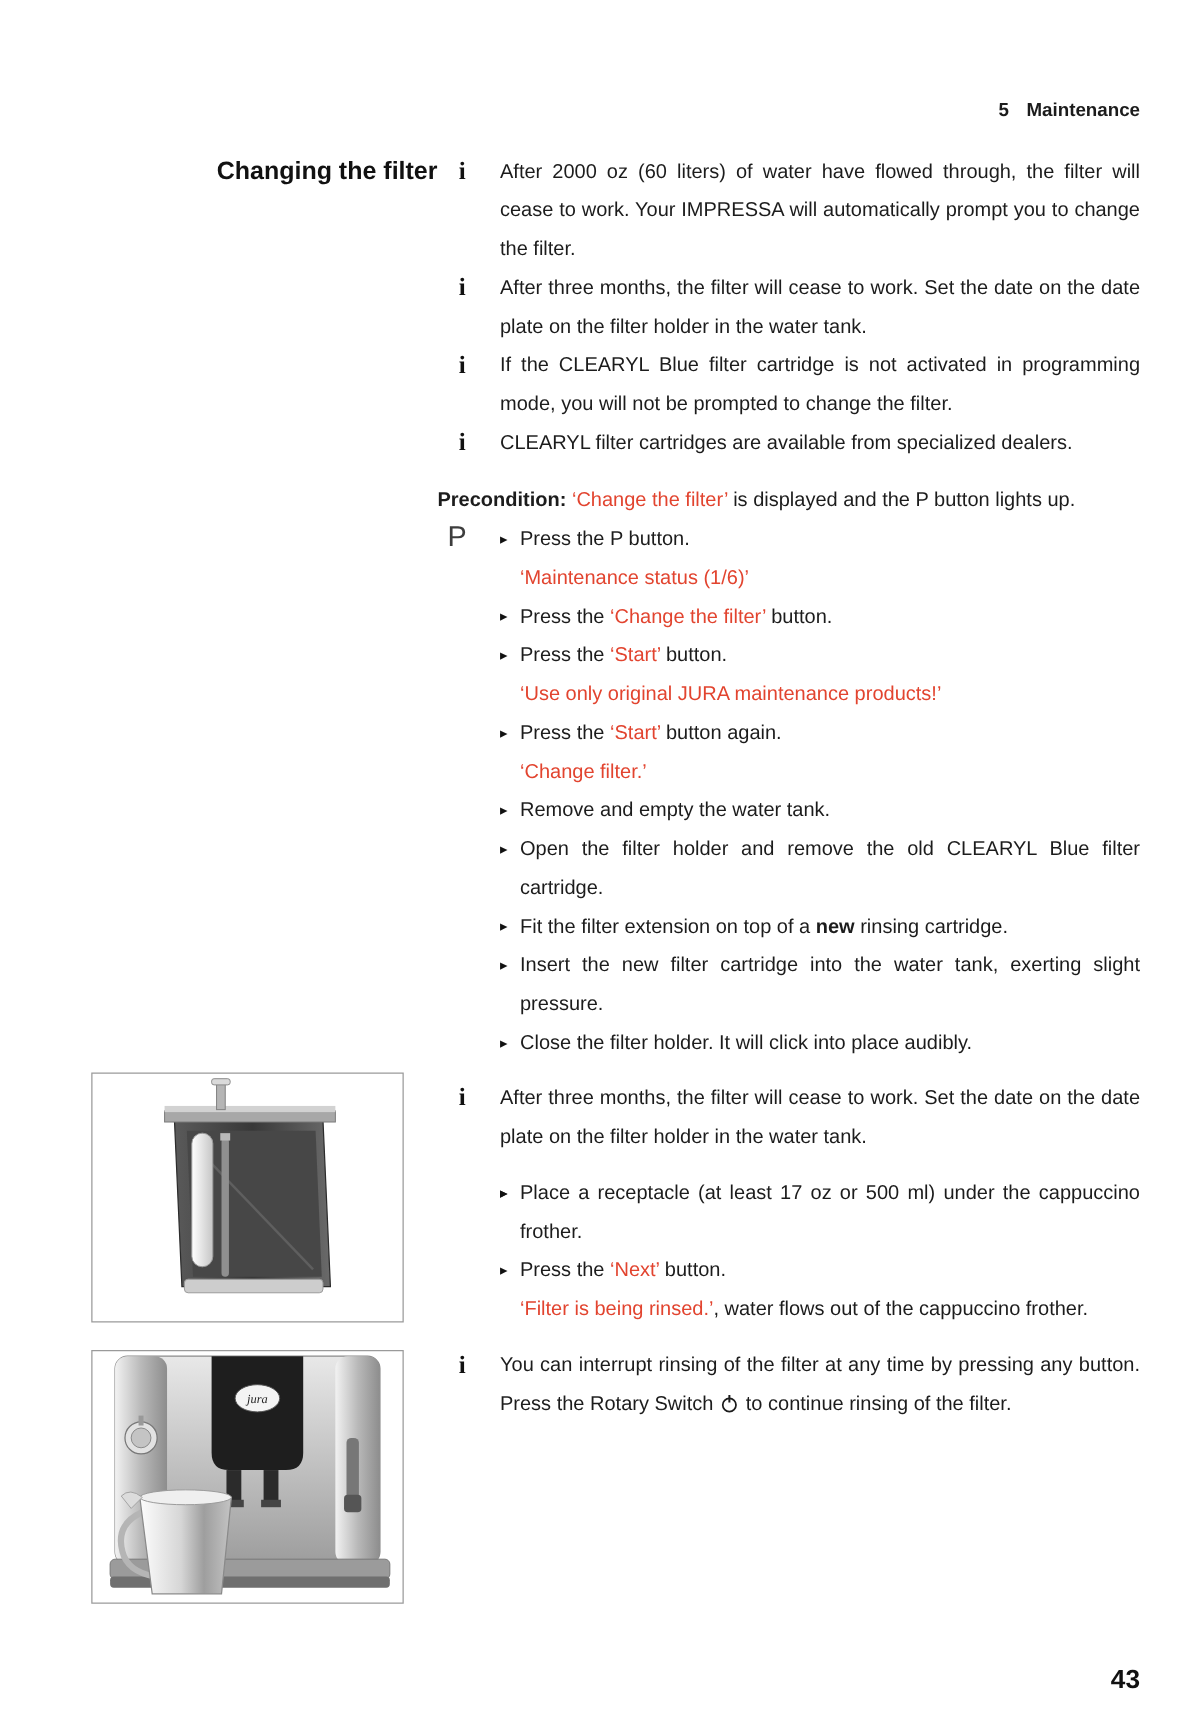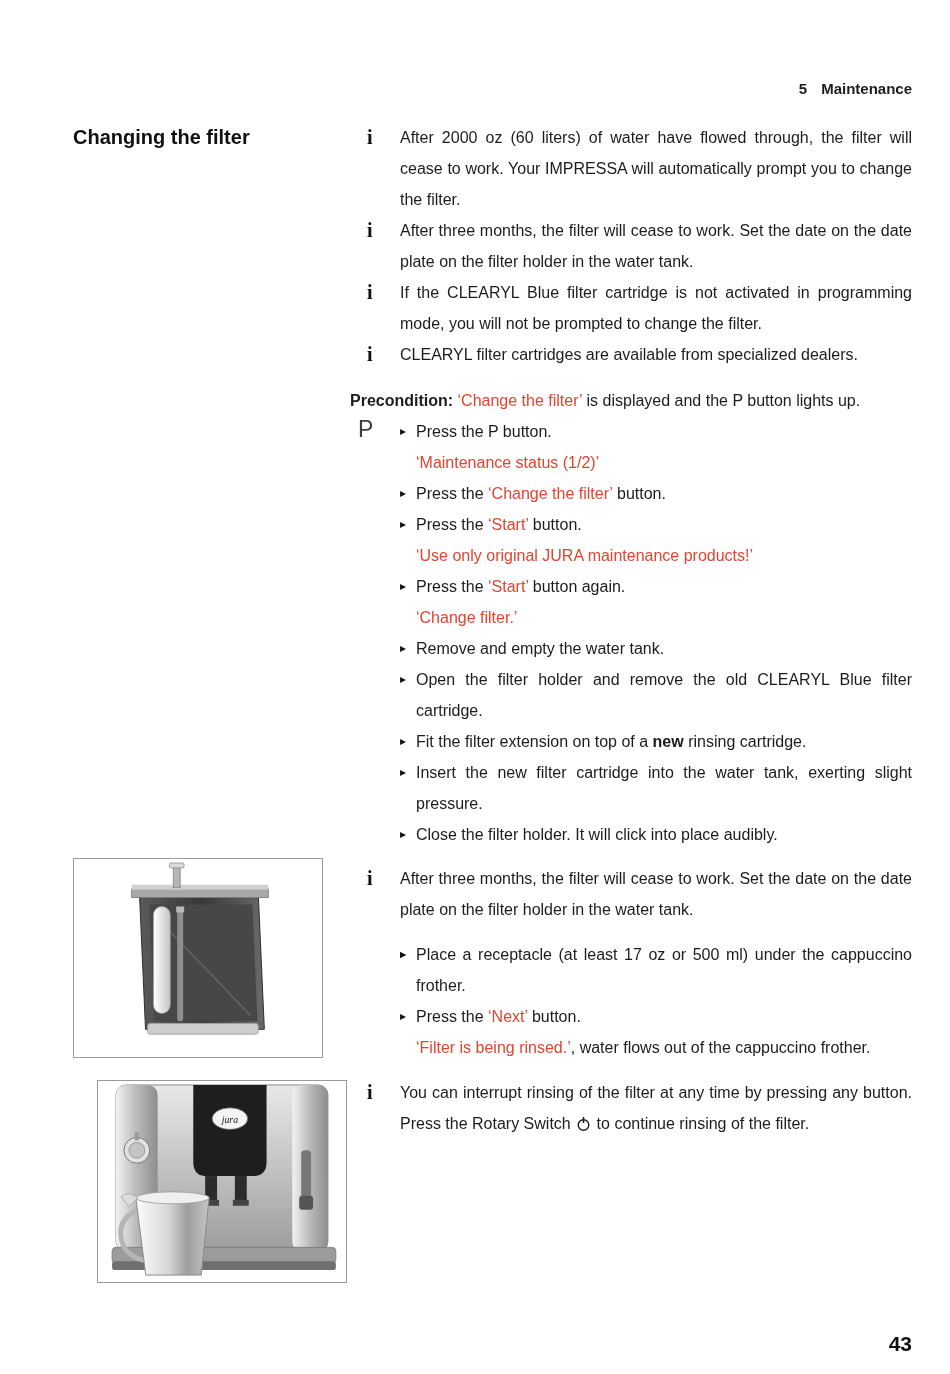--- a/index.html
+++ b/index.html
@@ -22,21 +22,21 @@
     color: #1c1c1c;
   }
   .running-head .chap-no { margin-right: 14px; }
   .main {
     position: absolute;
     left: 73px;
     top: 122px;
     width: 839px;
     display: flex;
   }
-  .col-left { width: 277px; flex: 0 0 277px; }
+  .col-left { width: 277px; flex: 0 0 277px; text-align: right; }
   .col-right {
     width: 562px; flex: 0 0 562px;
     font-size: 16px;
     line-height: 31px;
   }
   .section-title {
     margin: 0;
     font-size: 20px;
     font-weight: 700;
     line-height: 31px;
@@ -74,21 +74,21 @@
   .mt14 { margin-top: 14px; }
   .figure {
     position: absolute;
     left: 73px;
     width: 250px;
     border: 1px solid #9a9a9a;
     background: #ffffff;
     box-sizing: border-box;
   }
   #figure-water-tank { top: 858px; height: 200px; }
-  #figure-coffee-machine { top: 1080px; height: 203px; margin-left: 24px; }
+  #figure-coffee-machine { top: 1080px; height: 203px; }
   .figure svg { display: block; width: 100%; height: 100%; }
   .page-num {
     position: absolute;
     right: 38px;
     top: 1332px;
     font-size: 21px;
     font-weight: 700;
     color: #111;
   }
   .rotary {
@@ -133,21 +133,21 @@
       <p class="precondition"><b>Precondition: </b><span class="red">‘Change the filter’</span><span> is displayed and the P button lights up.</span></p>
 
       <div class="steps">
 
         <div class="step">
           <span class="pmark">P</span>
           <span class="arrow">▸</span>
           <span>Press the P button.</span>
         </div>
         <div class="step-sub">
-          <span class="red">‘Maintenance status (1/2)’</span>
+          <span class="red">‘Maintenance status (1/6)’</span>
         </div>
 
         <div class="step">
           <span class="arrow">▸</span>
           <span>Press the </span><span class="red">‘Change the filter’</span><span> button.</span>
         </div>
 
         <div class="step">
           <span class="arrow">▸</span>
           <span>Press the </span><span class="red">‘Start’</span><span> button.</span>

